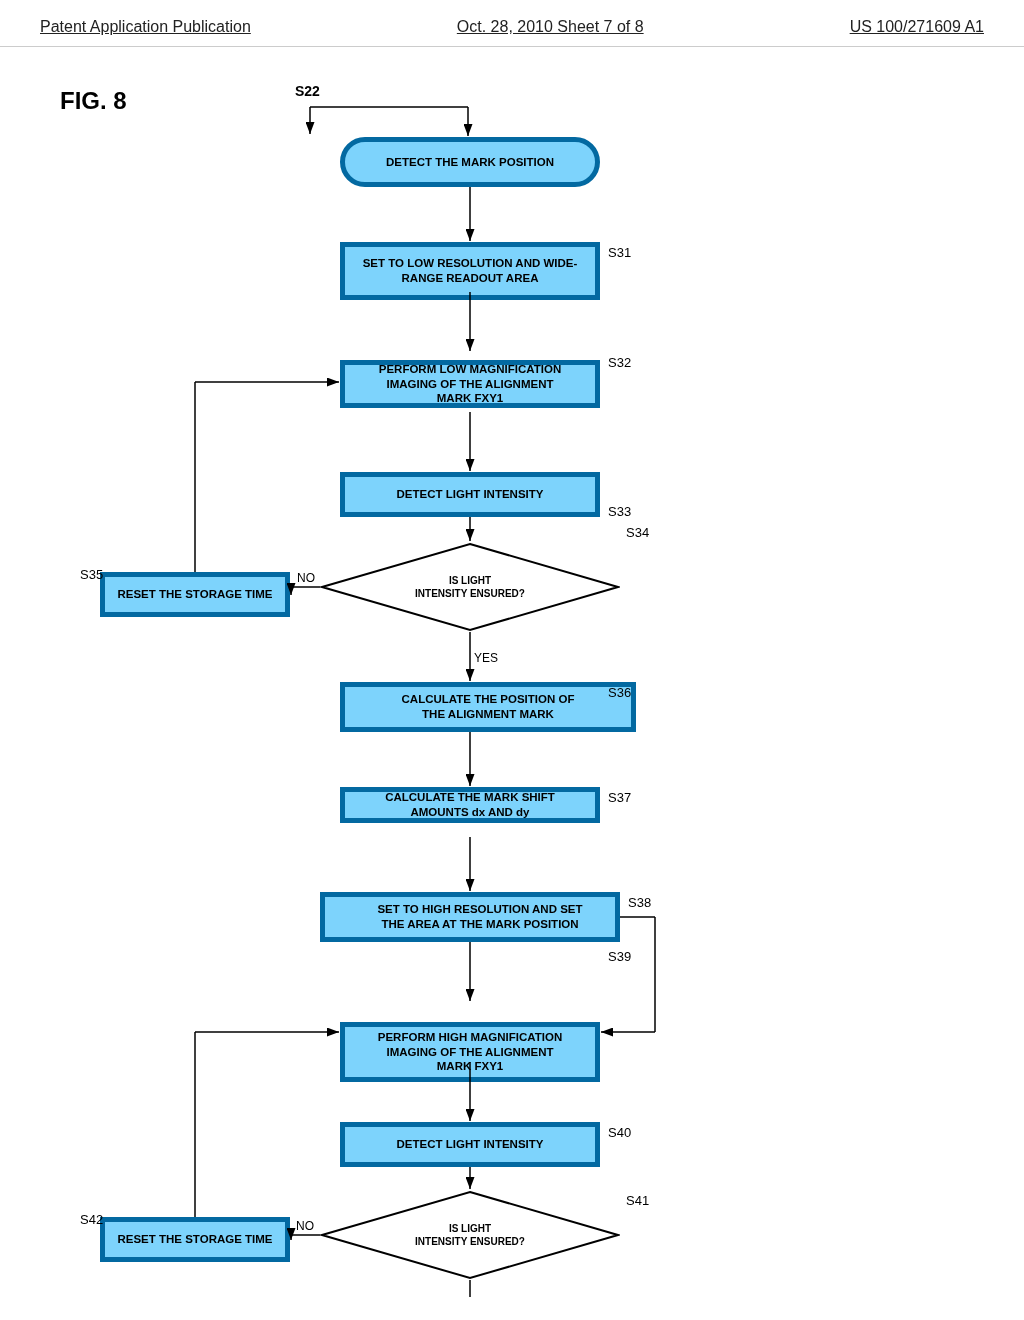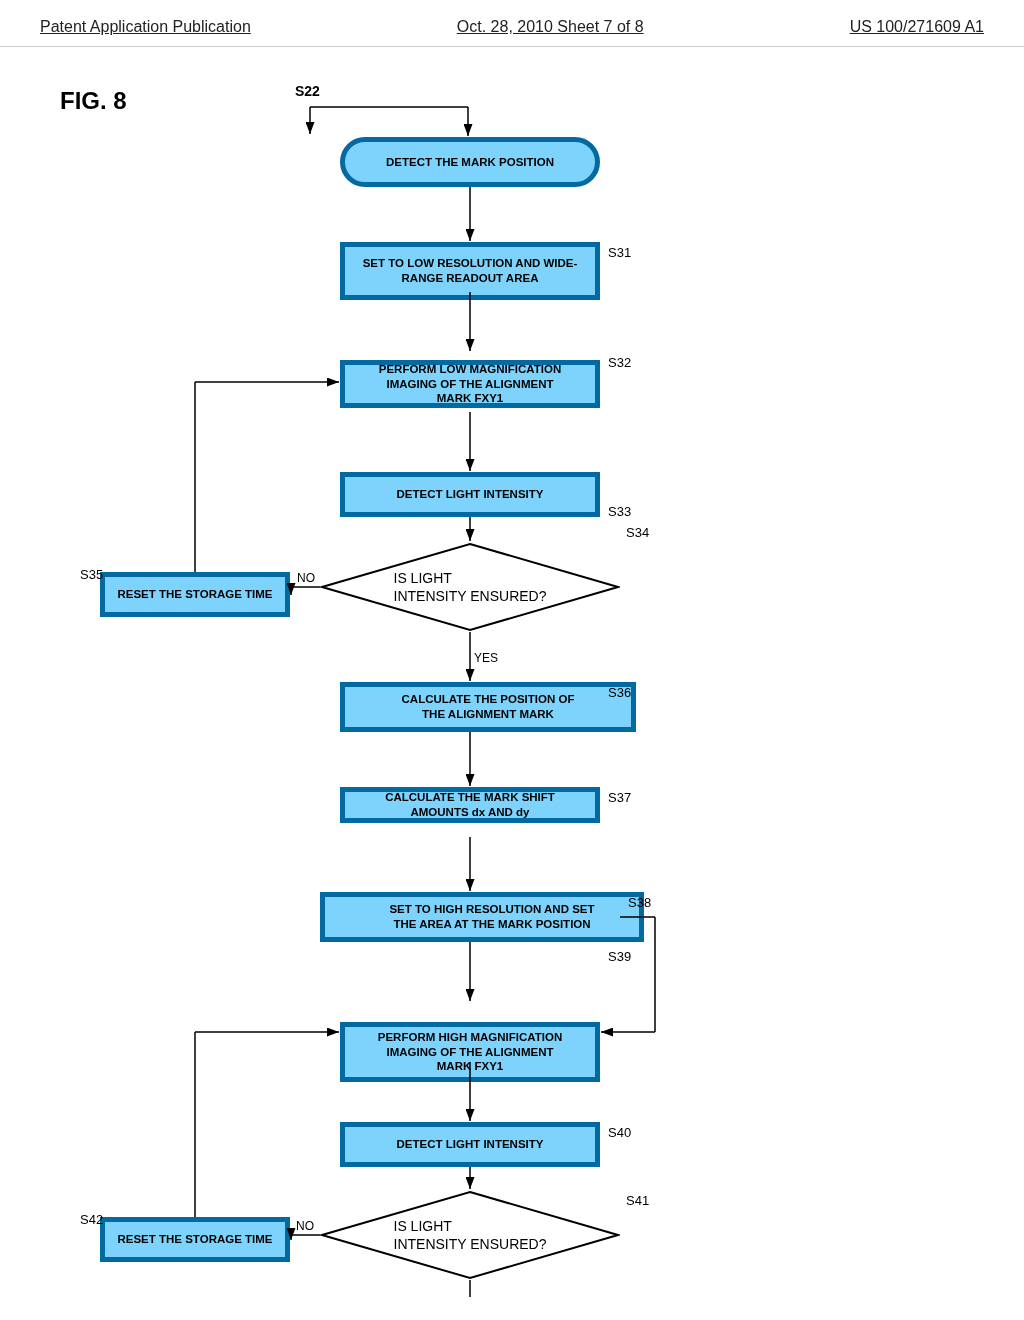--- a/index.html
+++ b/index.html
@@ -62,23 +62,23 @@
     }
     .diamond-shape {
       position: absolute;
       width: 100%;
       height: 100%;
       top: 0; left: 0;
     }
     .diamond-text {
       position: relative;
       z-index: 2;
-      font-size: 14px;
-      font-weight: normal;
-      text-align: left;
+      font-size: 10px;
+      font-weight: bold;
+      text-align: center;
       line-height: 1.3;
     }
     
     .step-label {
       position: absolute;
       font-size: 13px;
     }
     
     .arrows-svg {
       position: absolute;
@@ -146,21 +146,21 @@
 THE ALIGNMENT MARK</span>
   </div>
   <div class="step-label" style="left:608px; top:638px;">S36</div>
 
   <div class="flow-box" style="left:340px; top:740px; width:260px; height:36px;">
     <span style="white-space:pre-line;">CALCULATE THE MARK SHIFT
 AMOUNTS dx AND dy</span>
   </div>
   <div class="step-label" style="left:608px; top:743px;">S37</div>
 
-  <div class="flow-box" style="left:320px; top:845px; width:324px; height:50px;padding-left:20px;">
+  <div class="flow-box" style="left:320px; top:845px; width:300px; height:50px;padding-left:20px;">
     <span style="white-space:pre-line;">SET TO HIGH RESOLUTION AND SET
 THE AREA AT THE MARK POSITION</span>
   </div>
   <div class="step-label" style="left:628px; top:848px;">S38</div>
 
   <div class="flow-box" style="left:340px; top:955px; width:260px; height:60px;margin-top:20px;">
     <span style="white-space:pre-line;">PERFORM HIGH MAGNIFICATION
 IMAGING OF THE ALIGNMENT
 MARK FXY1</span>
   </div>

